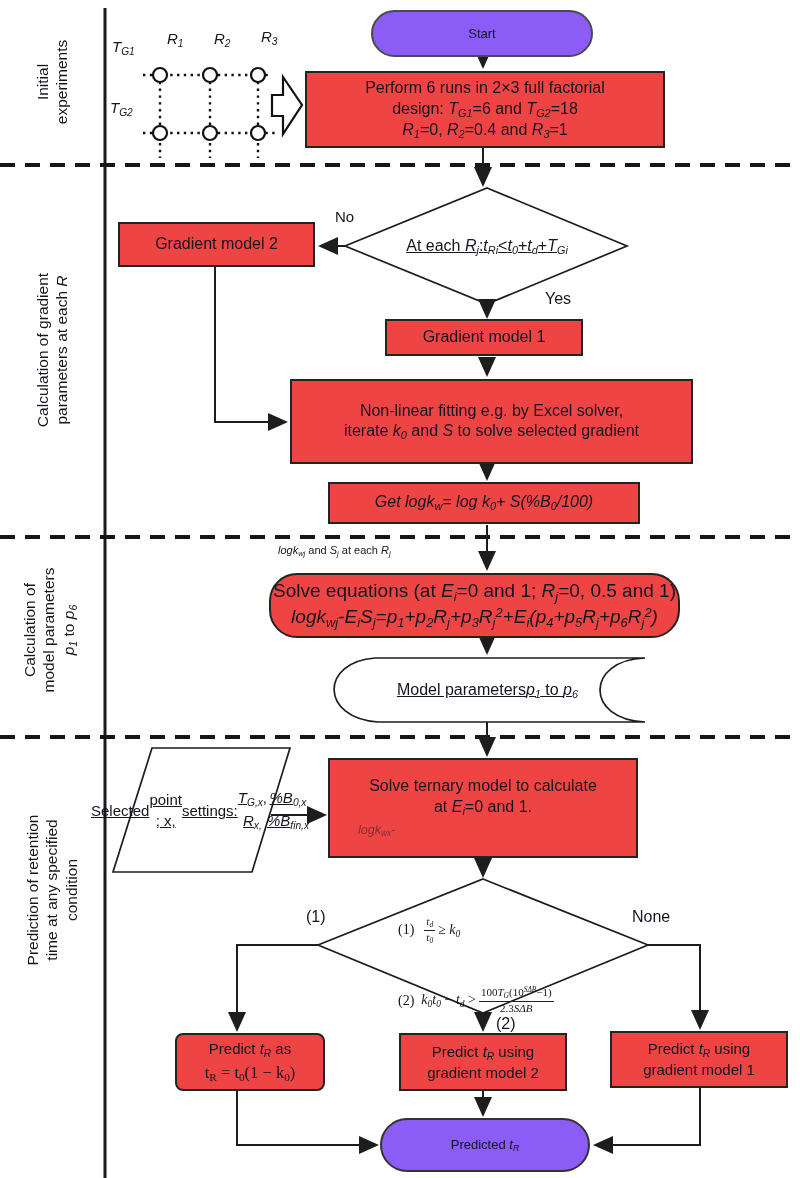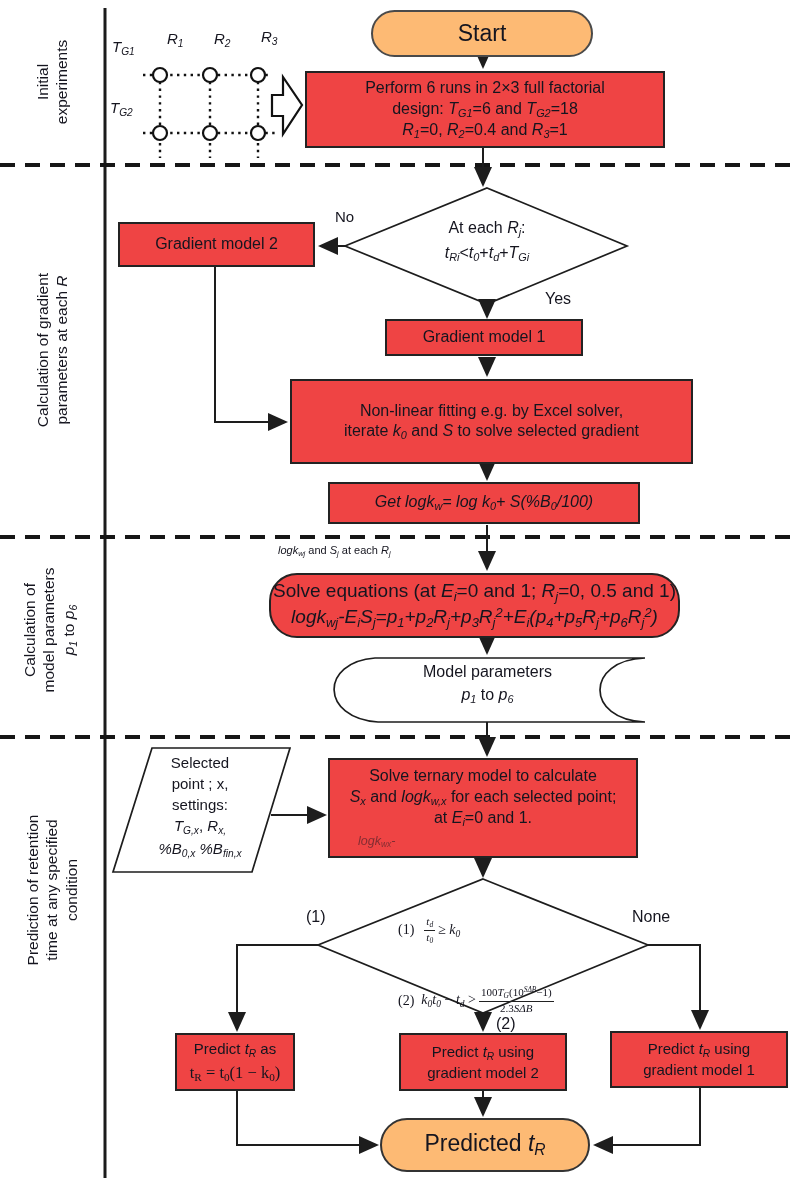--- a/index.html
+++ b/index.html
@@ -10,24 +10,24 @@
   .box{position:absolute;border:2px solid #232323;background:#ef4444;display:flex;
        flex-direction:column;justify-content:center;align-items:center;
        text-align:center;font-size:16px;line-height:1.3;z-index:3;}
   .lbl{position:absolute;white-space:nowrap;z-index:4;}
   .it{font-style:italic;}
   .sb{font-size:68%;vertical-align:-0.28em;}
   .sp{font-size:68%;vertical-align:0.5em;}
   .vlabel{position:absolute;display:flex;flex-direction:column;justify-content:center;
           align-items:center;transform:rotate(-90deg);font-size:15.5px;line-height:1.25;
           text-align:center;z-index:2;}
-  .oval{position:absolute;border:2px solid #4a4a4a;background:#fdba74;display:flex;
-        justify-content:center;align-items:center;font-size:23px;z-index:3;}
-  .shape-text{position:absolute;display:flex;flex-direction:column;
-              align-items:center;text-align:center;font-size:16px;line-height:1.45;z-index:3;}
+  .oval{position:absolute;border:2px solid #4a4a4a;background:#8b5cf6;display:flex;
+        justify-content:center;align-items:center;font-size:13px;z-index:3;}
+  .shape-text{position:absolute;display:flex;justify-content:center;
+              align-items:center;text-align:center;font-size:16px;line-height:1.45;z-index:3;text-decoration:underline;}
   .cond{position:absolute;z-index:4;font-family:"Liberation Serif",serif;font-size:14px;
         display:flex;flex-direction:column;gap:9px;}
   .cond-row{display:flex;align-items:center;white-space:nowrap;}
   .frac{display:inline-flex;flex-direction:column;align-items:center;vertical-align:middle;
         font-size:11px;line-height:1.15;margin:16px 3px;}
   .frac .num{border-bottom:1px solid #222;padding:0 2px;}
   .mathserif{font-family:"Liberation Serif",serif;font-size:16.5px;margin-top:2px;}
   .faintline{opacity:0.5;font-size:12.5px;align-self:flex-start;margin-left:28px;margin-top:4px;}
   .minilbl{font-size:15px;font-style:italic;}
 </style>
@@ -170,21 +170,20 @@
   <div class="shape-text" style="left:125px;top:752px;width:150px;height:116px;font-size:15px;line-height:1.4;">
     <div><span>Selected</span></div>
     <div><span>point ; x,</span></div>
     <div><span>settings:</span></div>
     <div><span class="it">T</span><span class="it sb">G,x</span><span>, </span><span class="it">R</span><span class="it sb">x,</span></div>
     <div><span class="it">%B</span><span class="it sb">0,x</span><span class="it"> %B</span><span class="it sb">fin,x</span></div>
   </div>
 
   <div class="box" style="left:328px;top:758px;width:310px;height:100px;">
     <div><span>Solve ternary model to calculate</span></div>
-    <div><span class="it">S</span><span class="it sb">x</span><span> and </span><span class="it">logk</span><span class="it sb">w,x</span><span> for each selected point;</span></div>
     <div><span>at </span><span class="it">E</span><span class="it sb">i</span><span>=0 and 1.</span></div>
     <div class="faintline"><span class="it">logk</span><span class="it sb">wx</span><span class="it">-</span></div>
   </div>
 
   <div class="cond" style="left:398px;top:899px;">
     <div class="cond-row">
       <span><span>(1) </span></span>
       <span class="frac">
         <span class="num"><span class="it">t</span><span class="it sb">d</span></span>
         <span class="den"><span class="it">t</span><span class="it sb">0</span></span>
@@ -197,21 +196,21 @@
       <span class="frac">
         <span class="num"><span>100</span><span class="it">T</span><span class="it sb">G</span><span>(10</span><span class="it sp">SΔB</span><span>−1)</span></span>
         <span class="den"><span>2.3</span><span class="it">SΔB</span></span>
       </span>
     </div>
   </div>
   <div class="lbl" style="left:306px;top:908px;font-size:16px;">(1)</div>
   <div class="lbl" style="left:632px;top:908px;font-size:16px;">None</div>
   <div class="lbl" style="left:496px;top:1015px;font-size:16px;">(2)</div>
 
-  <div class="box" style="left:175px;top:1033px;width:120px;height:58px;font-size:15px;">
+  <div class="box" style="left:175px;top:1033px;width:150px;height:58px;font-size:15px;border-radius:8px;">
     <div><span>Predict </span><span class="it">t</span><span class="it sb">R</span><span> as</span></div>
     <div class="mathserif"><span>t</span><span class="sb">R</span><span> = </span><span>t</span><span class="sb">0</span><span>(1 − </span><span>k</span><span class="sb">0</span><span>)</span></div>
   </div>
   <div class="box" style="left:399px;top:1033px;width:168px;height:58px;font-size:15px;">
     <div><span>Predict </span><span class="it">t</span><span class="it sb">R</span><span> using</span></div>
     <div><span>gradient model 2</span></div>
   </div>
   <div class="box" style="left:610px;top:1031px;width:178px;height:57px;font-size:15px;">
     <div><span>Predict </span><span class="it">t</span><span class="it sb">R</span><span> using</span></div>
     <div><span>gradient model 1</span></div>

